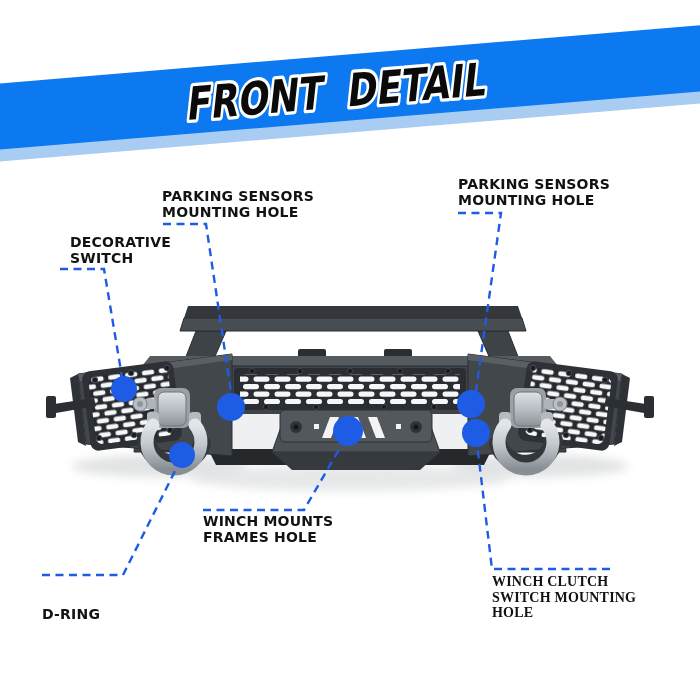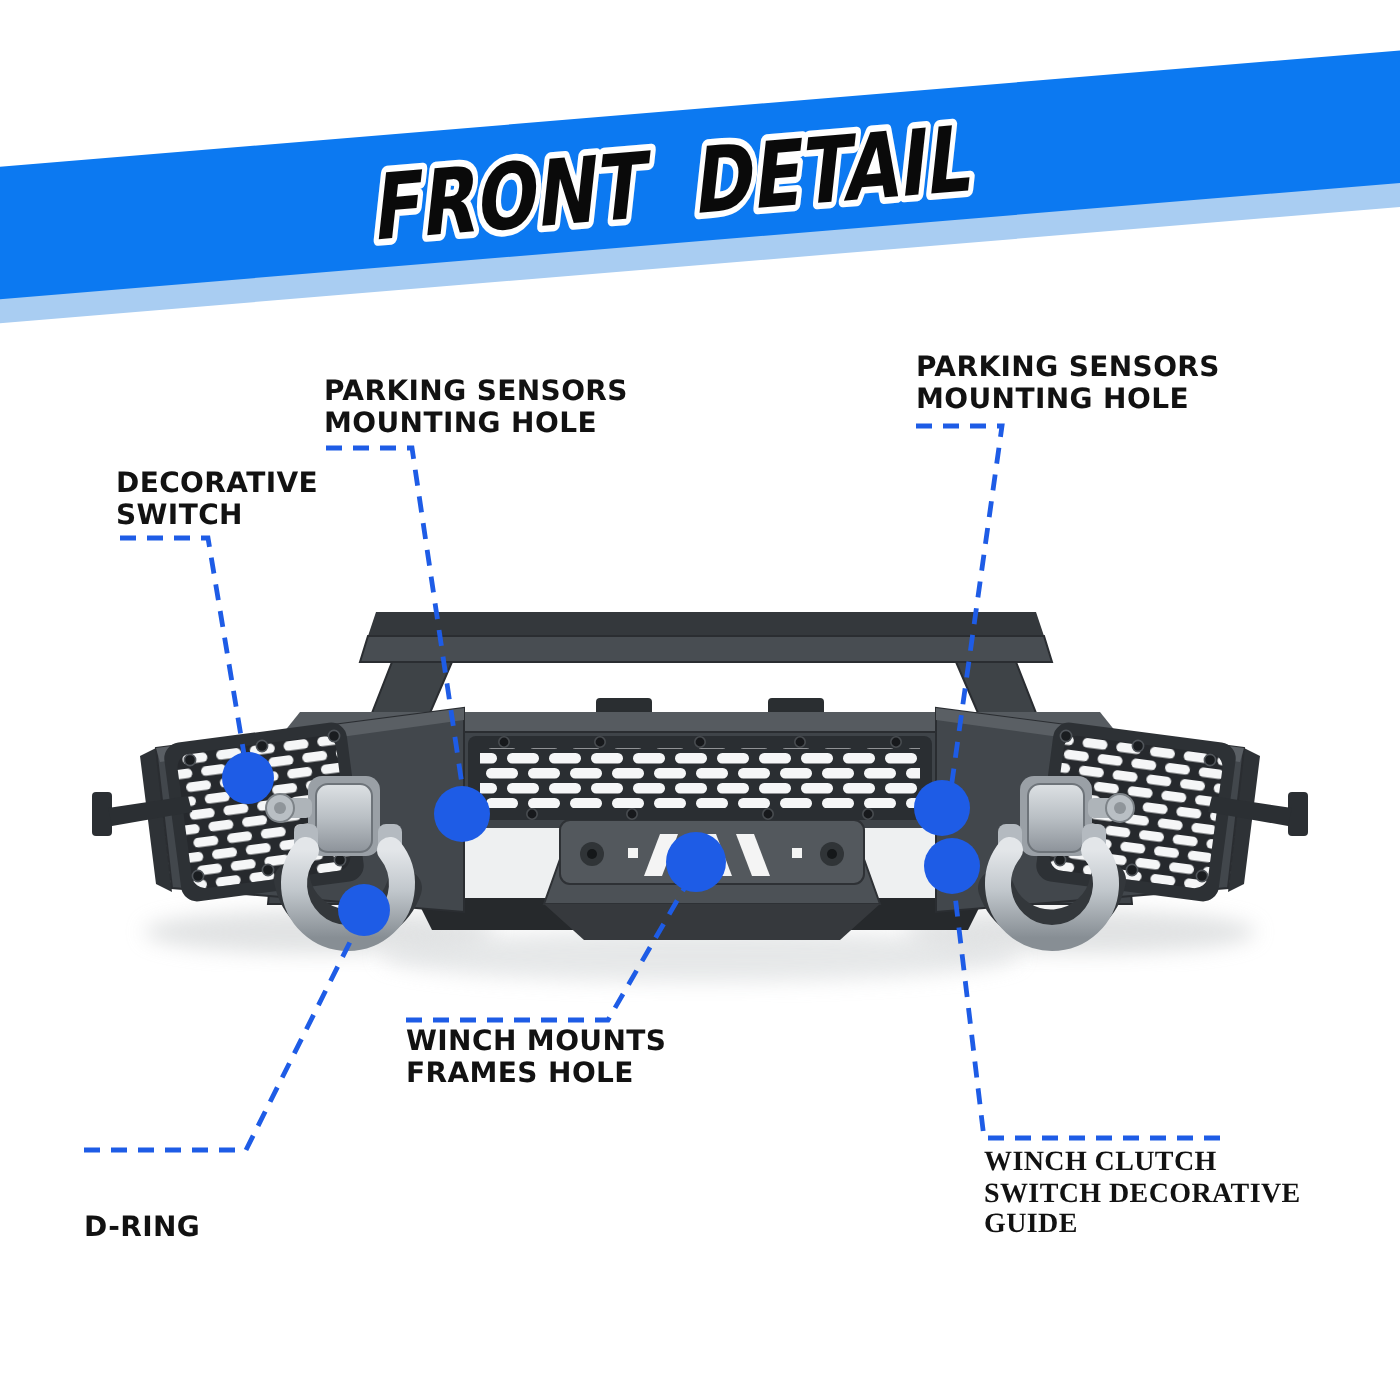--- a/index.html
+++ b/index.html
@@ -10,21 +10,21 @@
     background:#a9cdf2;transform:rotate(-4.75deg);}
   .banner-main{position:absolute;left:-45px;top:54px;width:800px;height:66px;
     background:#0c79f1;transform:rotate(-4.75deg);}
   .banner-main svg{display:block;}
   
   .lbl{position:absolute;font-weight:700;font-size:14px;line-height:15.5px;
     color:#121212;letter-spacing:.2px;white-space:nowrap;}
   .lbl span{display:block;}
   #lbl-parking-left {left:162px;top:189px;}
   #lbl-parking-right{left:458px;top:177px;}
-  #lbl-decorative   {left:58px; top:235px;}
+  #lbl-decorative   {left:70px; top:235px;}
   #lbl-winch-cable  {left:203px;top:514px;}
   #lbl-d-ring       {left:42px; top:607px;}
   #lbl-winch-clutch {left:492px;top:574px;font-family:Liberation Serif, serif;}
   
   #art{position:absolute;left:0;top:0;}
 </style>
 </head>
 <body>
 
 <div id="stage">
@@ -220,17 +220,17 @@
   </div>
   <div class="lbl" id="lbl-winch-cable">
     <span>WINCH MOUNTS</span>
     <span>FRAMES HOLE</span>
   </div>
   <div class="lbl" id="lbl-d-ring">
     <span>D-RING</span>
   </div>
   <div class="lbl" id="lbl-winch-clutch">
     <span>WINCH CLUTCH</span>
-    <span>SWITCH DECORATIVE</span>
-    <span>GUIDE</span>
+    <span>SWITCH MOUNTING</span>
+    <span>HOLE</span>
   </div>
 
 </div>
 
 </body></html>

